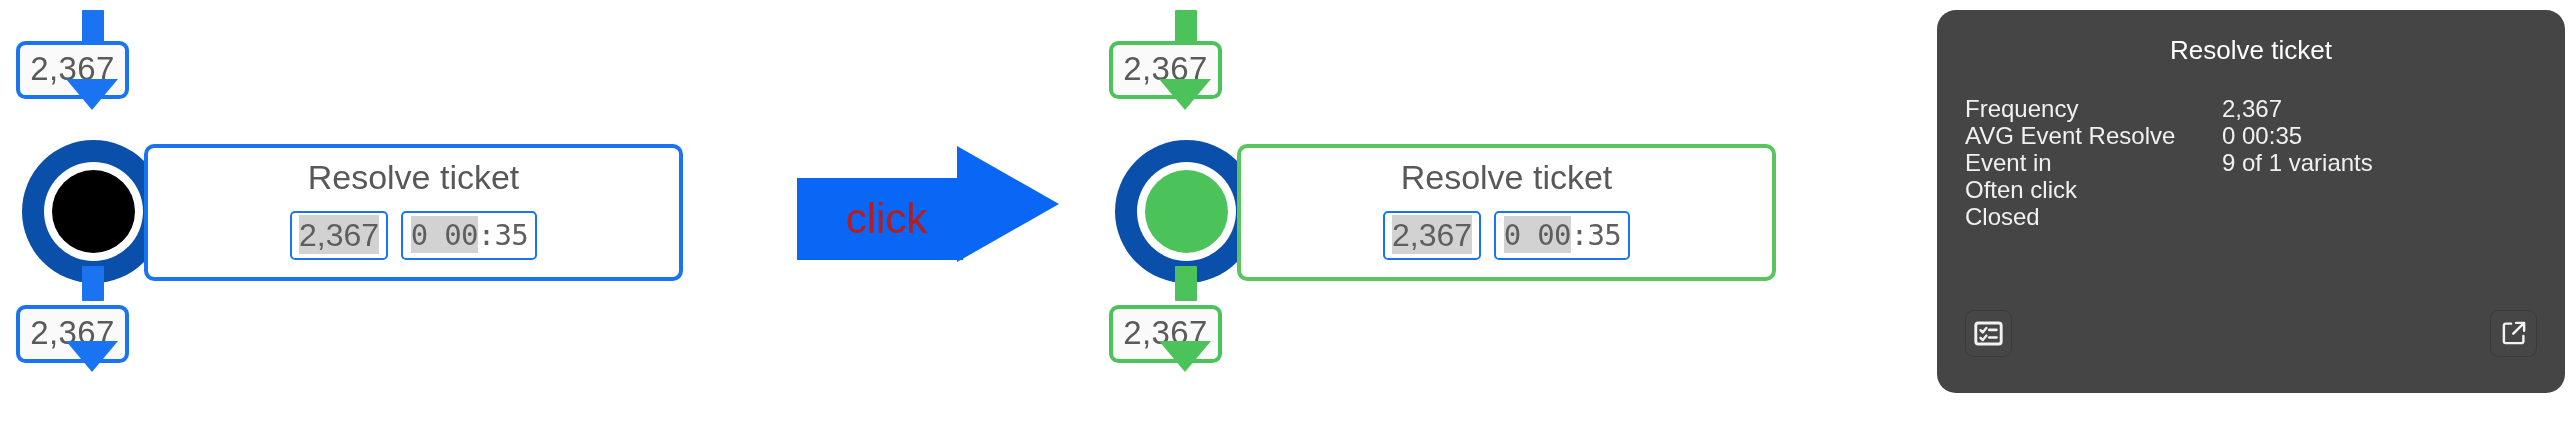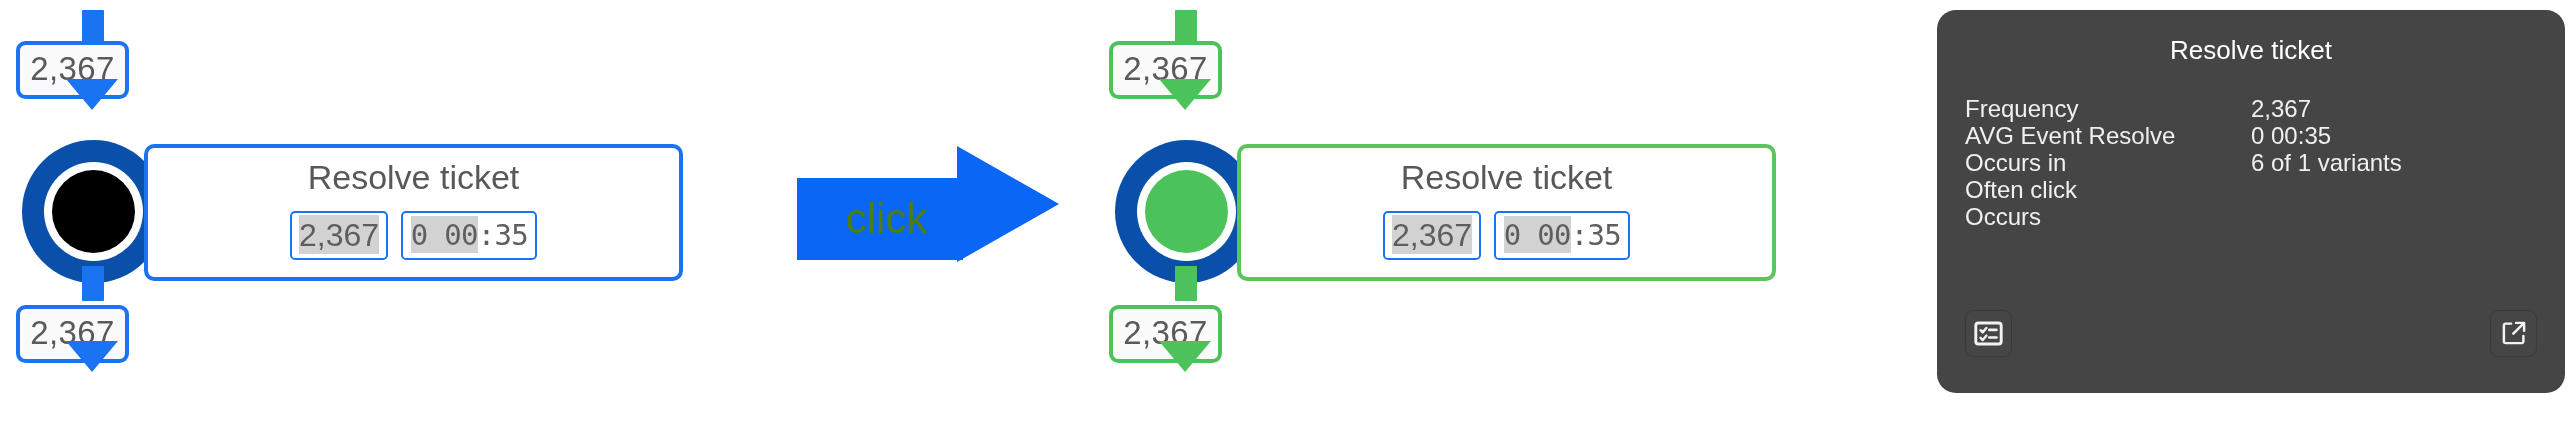--- a/index.html
+++ b/index.html
@@ -184,21 +184,21 @@
     border-bottom: 58px solid transparent;
     border-left: 102px solid #0a66f5;
   }
   .click-arrow .click-label {
     position: absolute;
     left: 0; top: 32px;
     width: 166px; height: 82px;
     display: flex;
     align-items: center;
     justify-content: center;
-    color: #4d7c0f;
+    color: #b91c1c;
     font-size: 42px;
     line-height: 42px;
     z-index: 3;
     padding-left: 13px;
     box-sizing: border-box;
   }
 
   
   .tooltip {
     position: absolute;
@@ -224,21 +224,20 @@
   .tooltip-rows {
     position: absolute;
     left: 28px;
     top: 85px;
     right: 19px;
   }
   .tt-row {
     display: flex;
     align-items: flex-end;
     height: 27px;
-    gap: 29px;
   }
   .tt-label {
     width: 257px;
     flex: 0 0 257px;
     font-size: 24px;
     line-height: 27px;
     color: #f0f0f0;
     white-space: nowrap;
   }
   .tt-value {
@@ -347,30 +346,30 @@
         <div class="tt-value">2,367</div>
       </div>
 
       <div class="tt-row">
         <div class="tt-label">AVG Event Resolve</div>
         <div class="tt-value">0 00:35</div>
       </div>
 
 
       <div class="tt-row">
-        <div class="tt-label">Occurs in</div>
-        <div class="tt-value">6 of 1 variants</div>
+        <div class="tt-label">Event in</div>
+        <div class="tt-value">9 of 1 variants</div>
       </div>
 
       <div class="tt-row">
         <div class="tt-label">Often click</div>
       </div>
 
       <div class="tt-row">
-        <div class="tt-value">Occurs</div>
+        <div class="tt-value">Closed</div>
       </div>
 
     </div>
 
     <div class="tt-actions">
 
       <div class="icon-btn">
         <span>
           <svg width="29" height="25" viewBox="0 0 40 34" fill="none">
             <rect x="2.5" y="2.5" width="35" height="29" rx="3.5" stroke="#f2f2f2" stroke-width="4"></rect>

